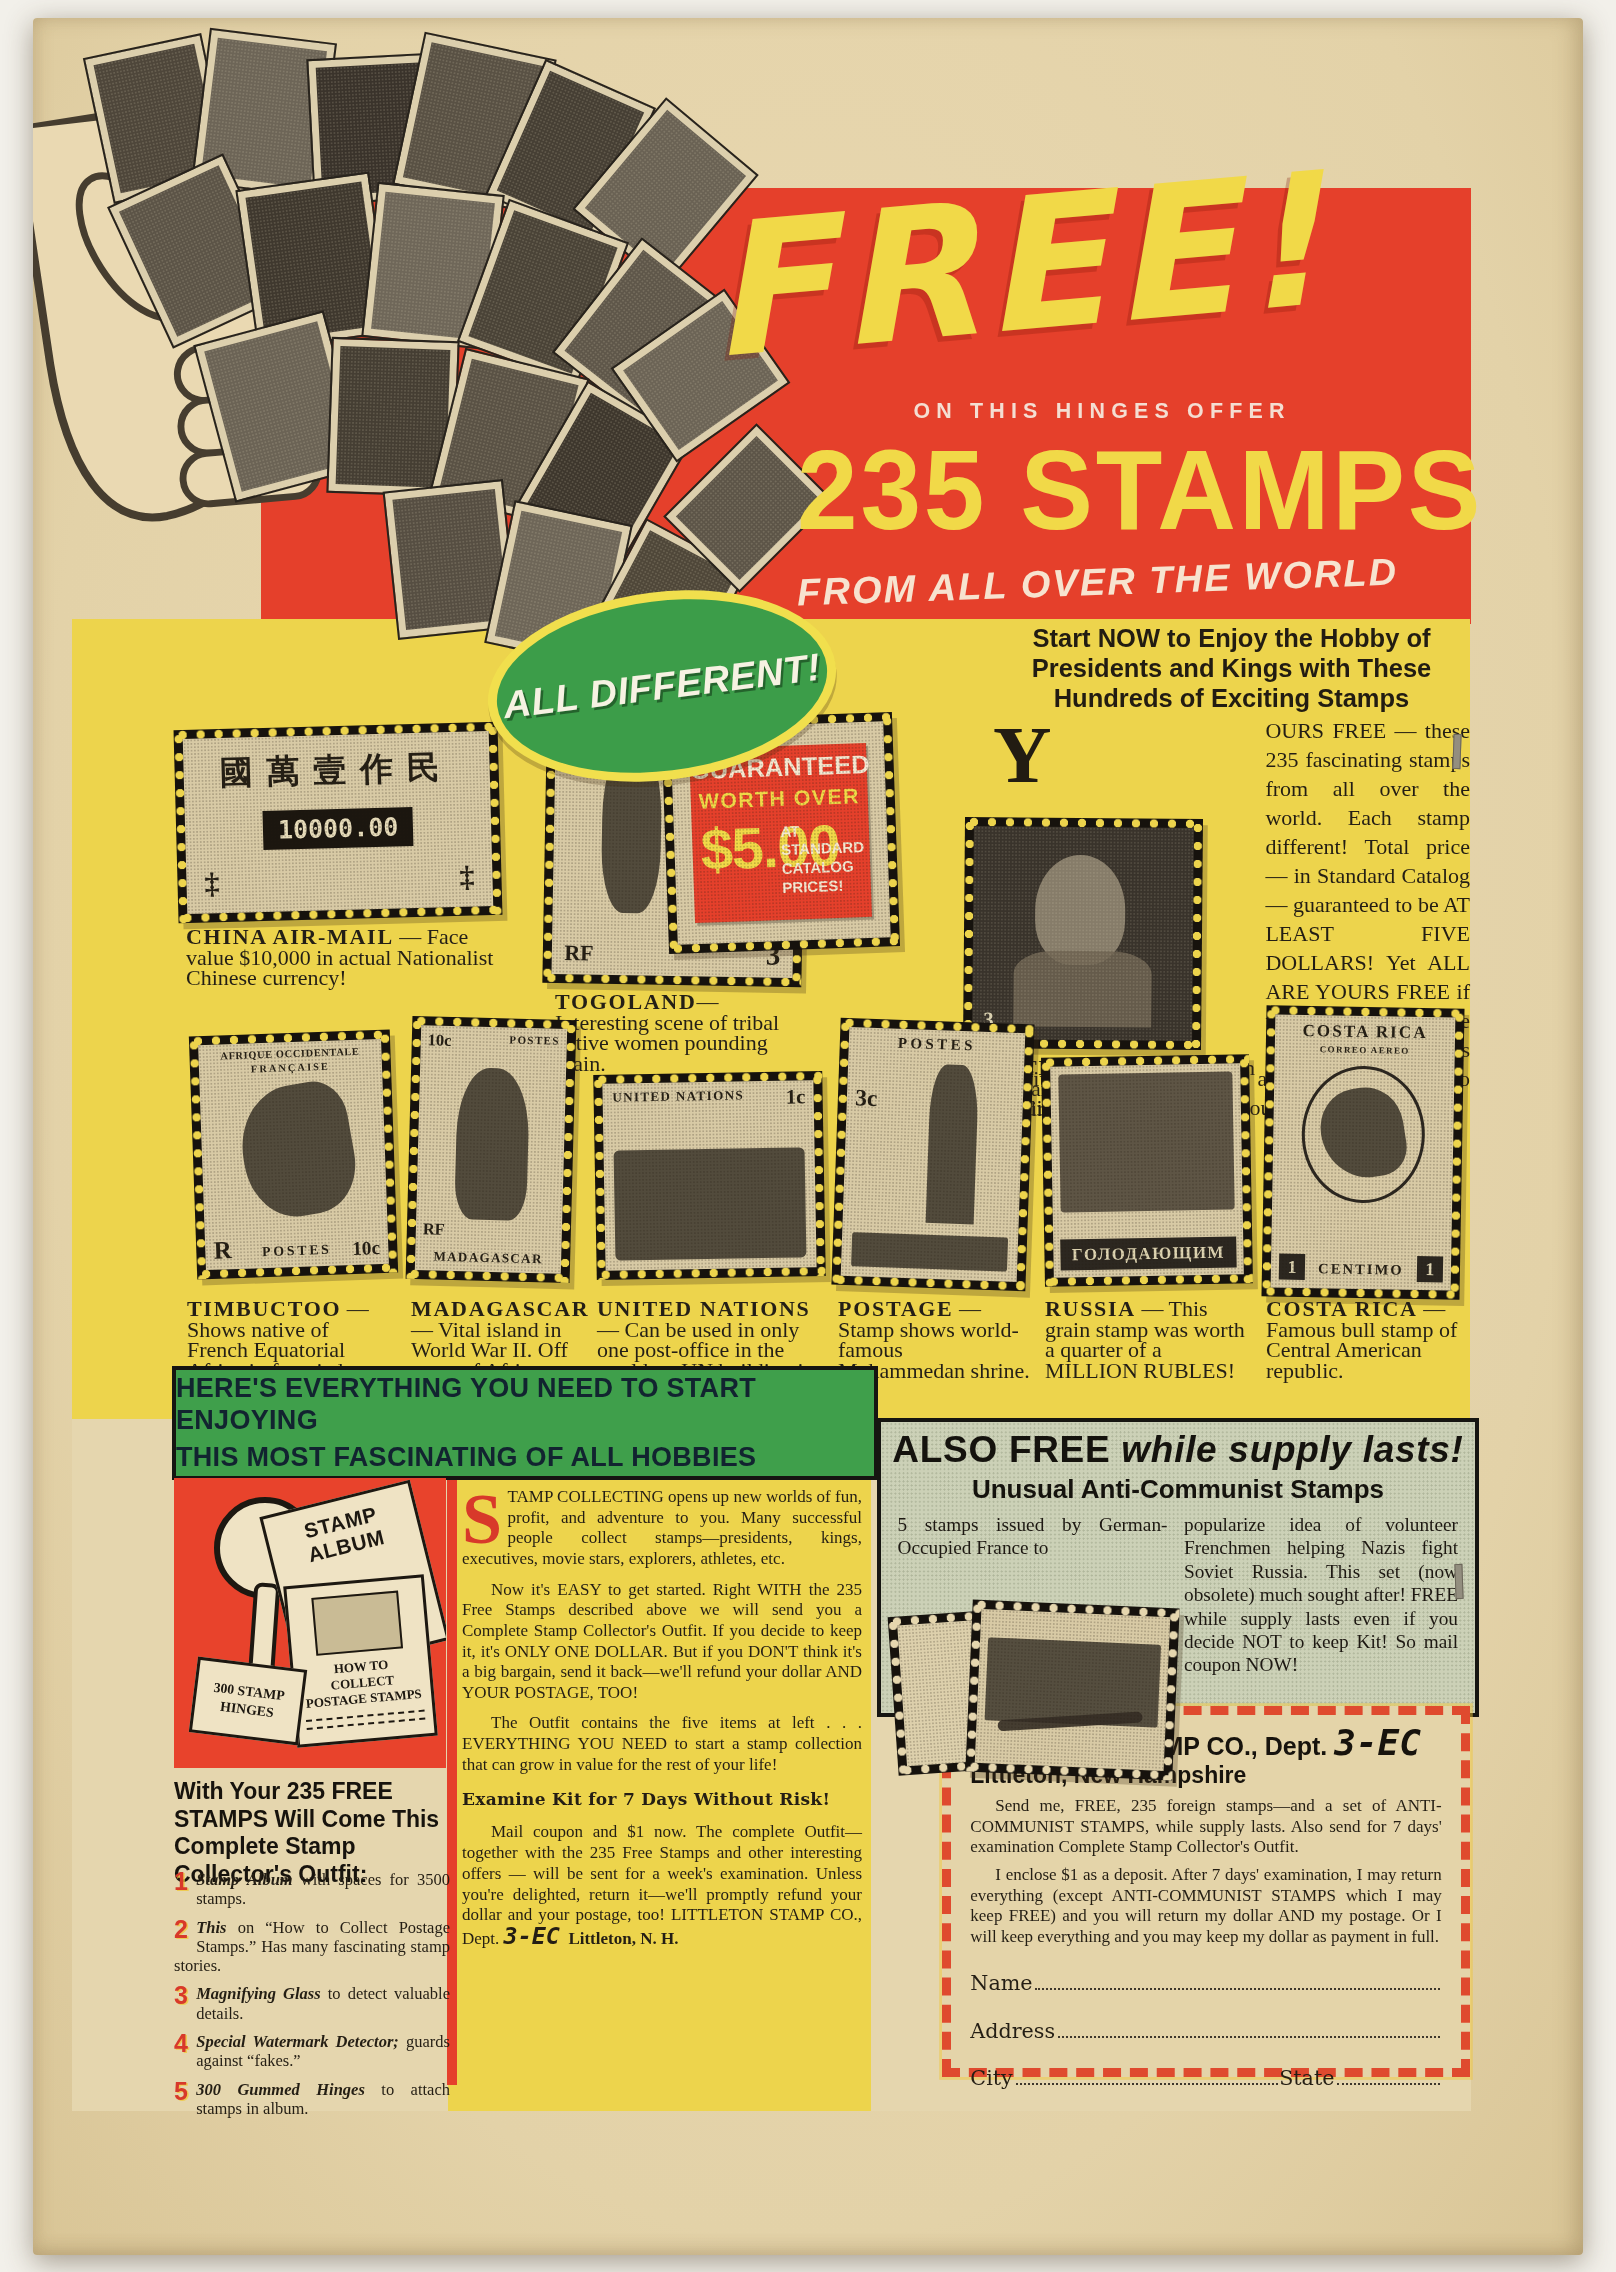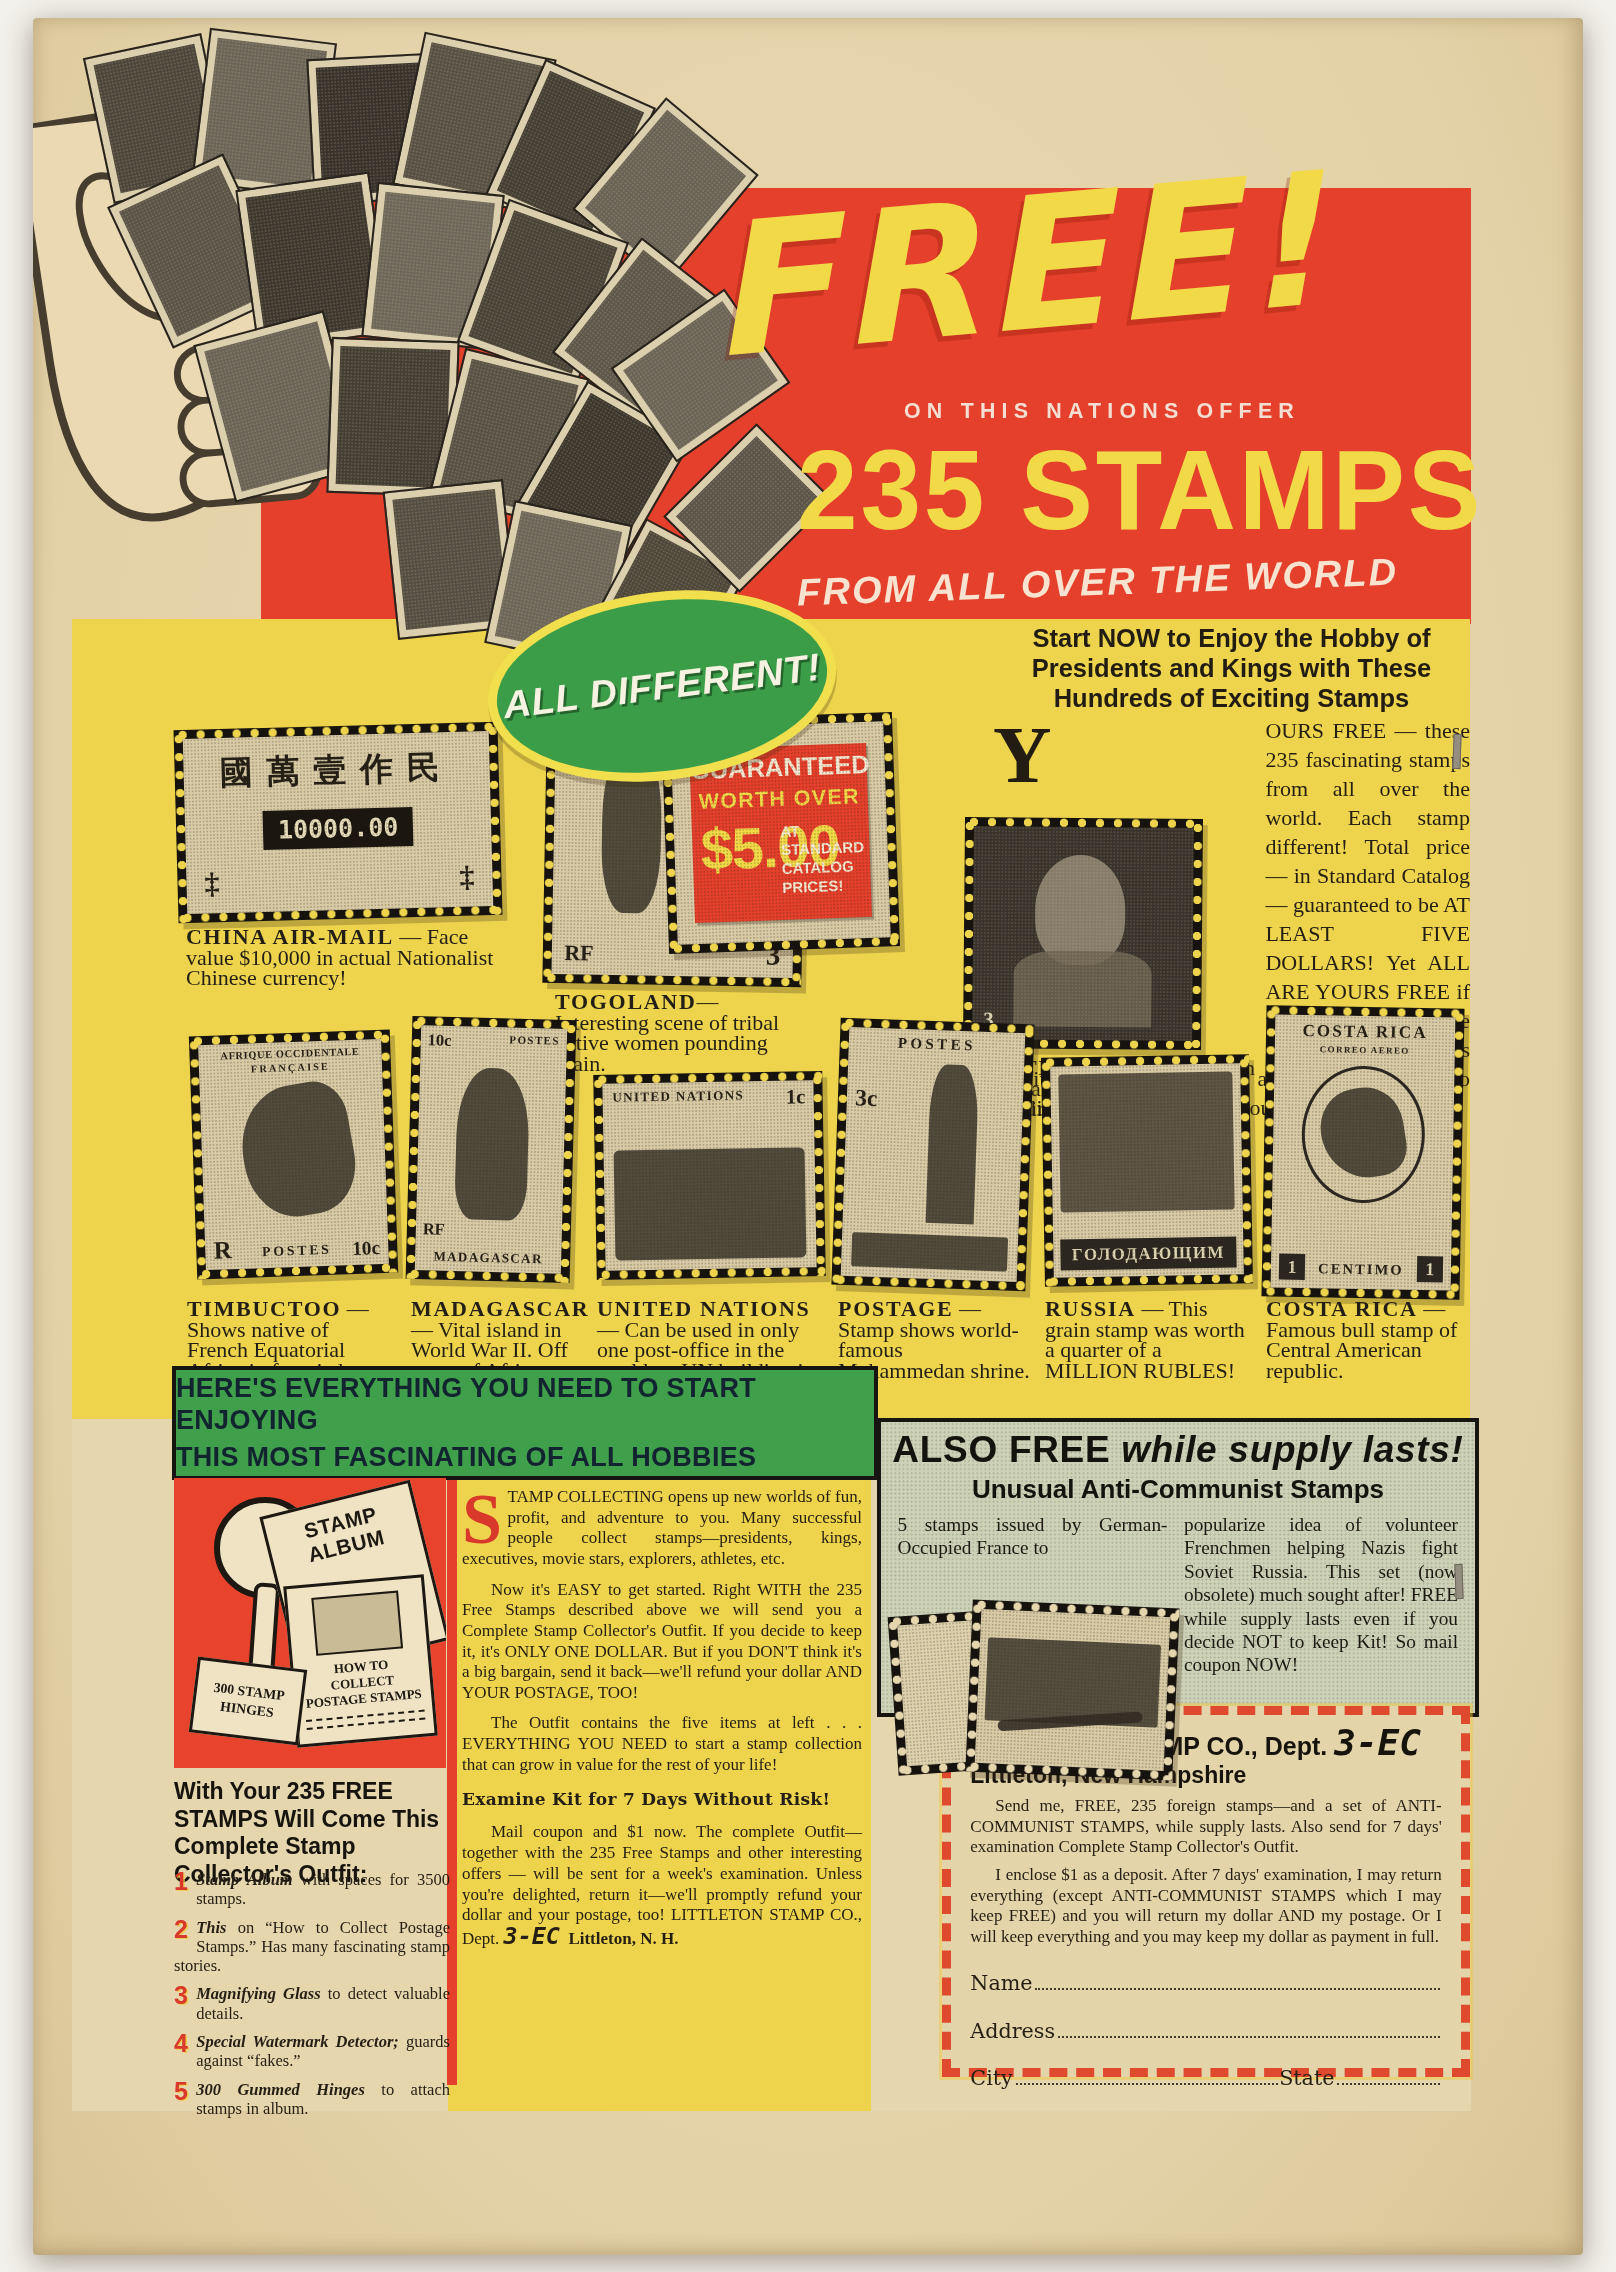--- a/index.html
+++ b/index.html
@@ -143,21 +143,21 @@
   <div class="mst" style="left:298px;top:323px;width:110px;height:138px;background-color:#453e33;transform:rotate(2deg);"></div>
   <div class="mst" style="left:414px;top:345px;width:110px;height:134px;background-color:#5a5245;transform:rotate(14deg);"></div>
   <div class="mst" style="left:512px;top:385px;width:103px;height:128px;background-color:#3e372d;transform:rotate(30deg);"></div>
   <div class="mst" style="left:612px;top:290px;width:97px;height:121px;background-color:#6c6456;transform:rotate(55deg);"></div>
   <div class="mst" style="left:359px;top:469px;width:103px;height:131px;background-color:#564e42;transform:rotate(-6deg);"></div>
   <div class="mst" style="left:467px;top:495px;width:103px;height:128px;background-color:#6e6658;transform:rotate(12deg);"></div>
   <div class="mst" style="left:576px;top:521px;width:97px;height:121px;background-color:#4f4739;transform:rotate(28deg);"></div>
   <div class="mst" style="left:663px;top:426px;width:90px;height:114px;background-color:#5d5548;transform:rotate(45deg);"></div>
 
   <div class="abs free">FREE!</div>
-  <div class="abs kicker">ON THIS NATIONS OFFER</div>
+  <div class="abs kicker">ON THIS HINGES OFFER</div>
   <div class="abs count235">235 STAMPS</div>
   <div class="abs world">FROM ALL OVER THE WORLD</div>
   <div class="abs oval">
       <span>ALL DIFFERENT!</span>
     </div>
 
   <div class="abs introhead">Start NOW to Enjoy the Hobby of Presidents and Kings with These Hundreds of Exciting Stamps</div>
   <div class="abs intropara">
     <span class="dropcap">Y</span><span class="wrapgap"></span><span>OURS FREE — these 235 fascinating stamps from all over the world. Each stamp different! Total price — in Standard Catalog — guaranteed to be AT LEAST FIVE DOLLARS! Yet ALL ARE YOURS FREE if you send for Complete Stamp Collector's Outfit described below. This amazing offer bound to go “like hotcakes.” So mail coupon AT ONCE!</span>
   </div>

